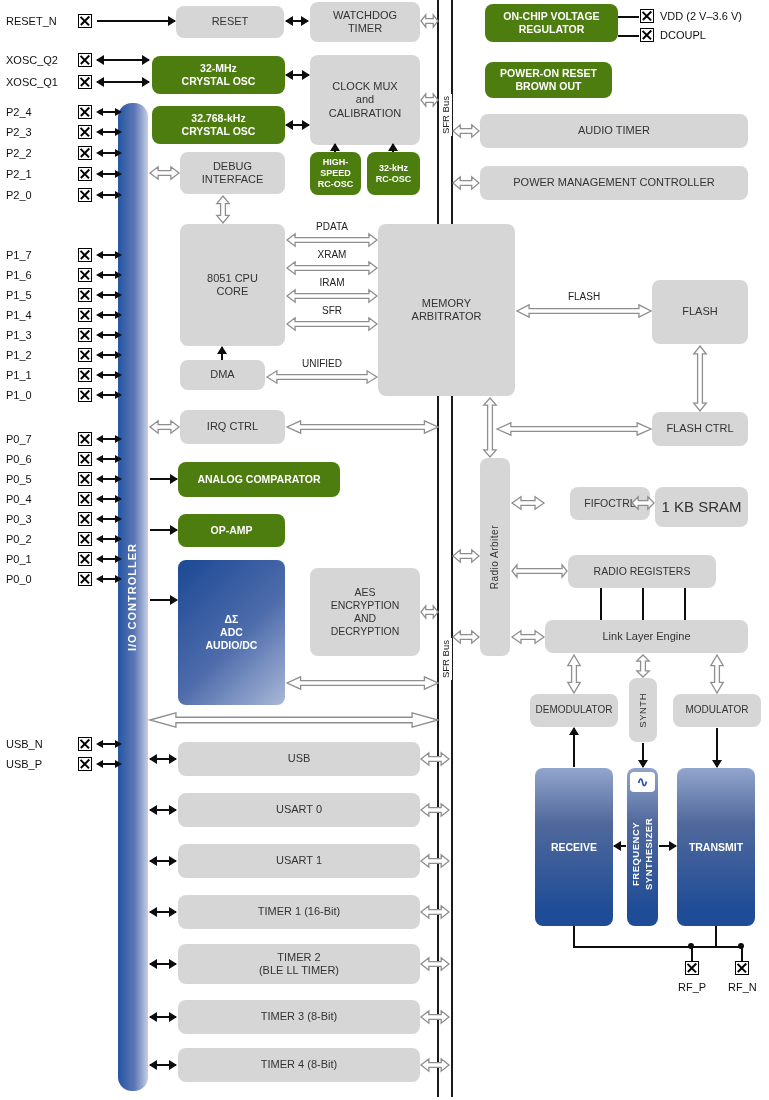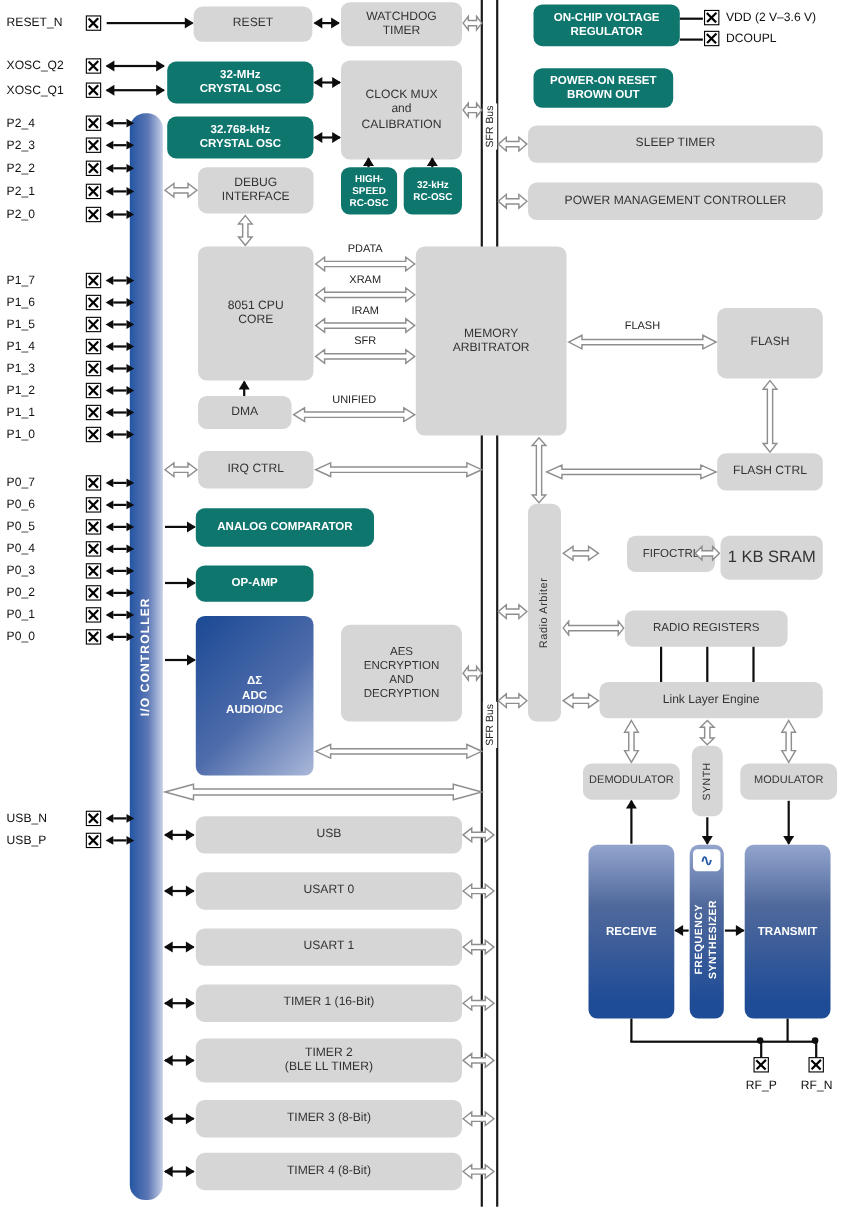--- a/index.html
+++ b/index.html
@@ -1,20 +1,20 @@
 <!DOCTYPE html>
 <html><head>
 <meta charset="utf-8">
 <style>
 *{box-sizing:border-box;margin:0;padding:0}
 body{background:#fff}
 .stage{position:relative;width:769px;height:1100px;background:#fff;font-family:"Liberation Sans","DejaVu Sans",sans-serif;overflow:hidden}
 .block{position:absolute;z-index:2;display:flex;align-items:center;justify-content:center;text-align:center;border-radius:8px;font-size:11px;line-height:1.22;white-space:pre-line;color:#333;padding:2px}
 .digital{background:#d6d6d6}
-.analog{background:#0f766e;color:#fff;font-weight:bold;font-size:10.5px}
+.analog{background:#4d7c0f;color:#fff;font-weight:bold;font-size:10.5px}
 .mixed{color:#fff;font-weight:bold;font-size:10.5px}
 .grad-d{background:linear-gradient(135deg,#1f4c96 5%,#4e6cab 55%,#aab8d8 100%)}
 .grad-v{background:linear-gradient(180deg,#93a5cd 0%,#50699c 35%,#1f4c96 90%)}
 .grad-h{background:linear-gradient(90deg,#2456a4 0%,#5c77b5 55%,#c6cfe6 100%)}
 .vtxt{writing-mode:vertical-rl;transform:rotate(180deg);letter-spacing:.5px;white-space:pre-line}
 .busline{position:absolute;width:1.8px;background:#1a1a1a;z-index:1}
 .busname{position:absolute;z-index:5;font-size:9.5px;color:#222;background:#fff;padding:2px 1px;writing-mode:vertical-rl;transform:rotate(180deg)}
 .buslbl{position:absolute;z-index:3;font-size:10px;color:#222;text-align:center}
 .ha,.va{position:absolute;z-index:3;fill:#fff;stroke:#8e8e8e;stroke-width:1.3px;overflow:visible}
 .sa{position:absolute;height:2px;background:#0d0d0d;z-index:4}
@@ -208,21 +208,21 @@
 <div class="block digital" style="left:180px;top:224px;width:105px;height:122px">8051 CPU
 CORE</div>
 <div class="block digital" style="left:180px;top:360px;width:85px;height:30px">DMA</div>
 <div class="block digital" style="left:180px;top:410px;width:105px;height:34px">IRQ CTRL</div>
 <div class="block digital" style="left:378px;top:224px;width:137px;height:172px">MEMORY
 ARBITRATOR</div>
 <div class="block analog" style="left:485px;top:4px;width:133px;height:38px">ON-CHIP VOLTAGE
 REGULATOR</div>
 <div class="block analog" style="left:485px;top:62px;width:127px;height:36px">POWER-ON RESET
 BROWN OUT</div>
-<div class="block digital" style="left:480px;top:114px;width:268px;height:34px">SLEEP TIMER</div>
+<div class="block digital" style="left:480px;top:114px;width:268px;height:34px">AUDIO TIMER</div>
 <div class="block digital" style="left:480px;top:166px;width:268px;height:34px">POWER MANAGEMENT CONTROLLER</div>
 <div class="block digital" style="left:652px;top:280px;width:96px;height:64px">FLASH</div>
 <div class="block digital" style="left:652px;top:412px;width:96px;height:34px">FLASH CTRL</div>
 <div class="block digital" style="left:480px;top:458px;width:30px;height:198px"><span class="vtxt" style="font-size:10px">Radio Arbiter</span></div>
 <div class="block digital" style="left:570px;top:487px;width:80px;height:33px;font-size:10.5px">FIFOCTRL</div>
 <div class="block digital" style="left:655px;top:487px;width:93px;height:40px;font-size:15px">1 KB SRAM</div>
 <div class="block digital" style="left:568px;top:555px;width:148px;height:33px;font-size:10.5px">RADIO REGISTERS</div>
 <div class="block digital" style="left:545px;top:620px;width:203px;height:33px">Link Layer Engine</div>
 <div class="block digital" style="left:530px;top:694px;width:88px;height:33px;font-size:10px">DEMODULATOR</div>
 <div class="block digital" style="left:629px;top:678px;width:28px;height:64px"><span class="vtxt" style="font-size:9.5px">SYNTH</span></div>

